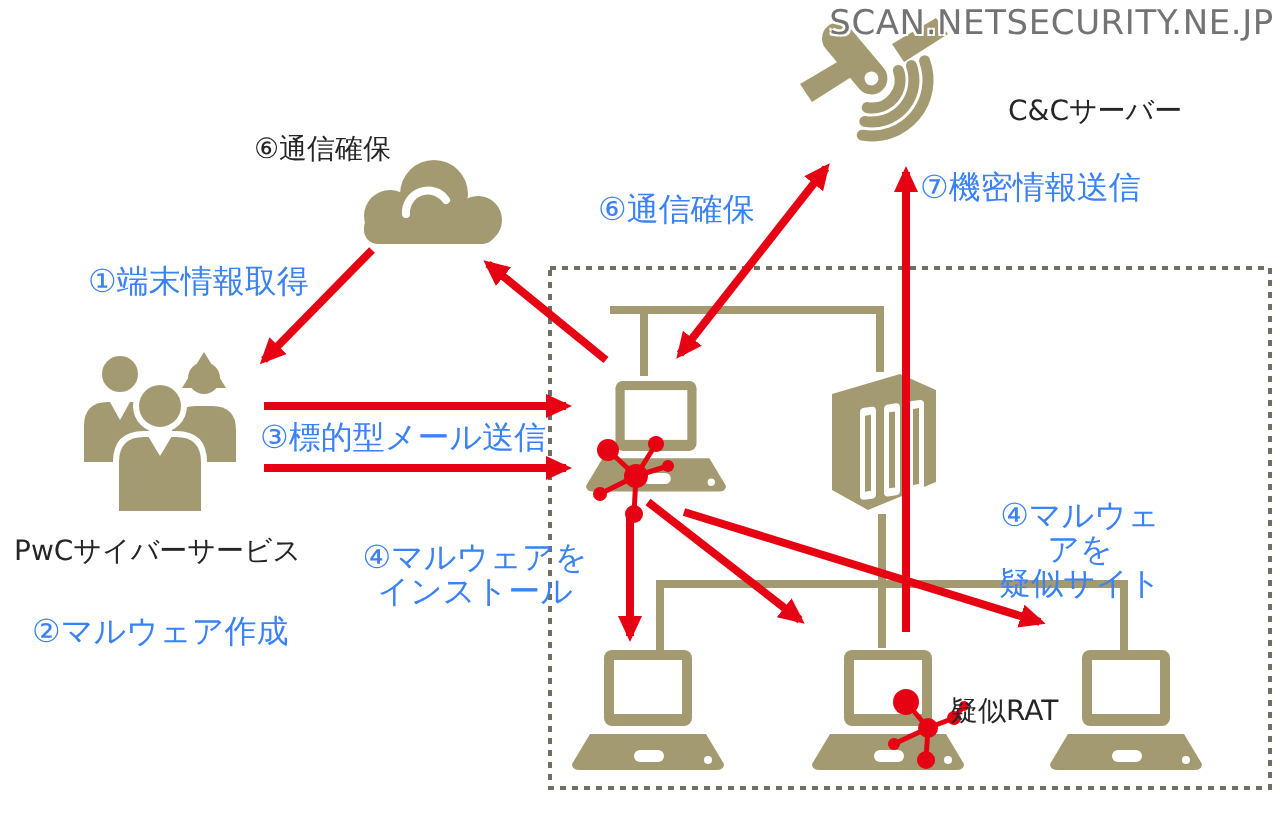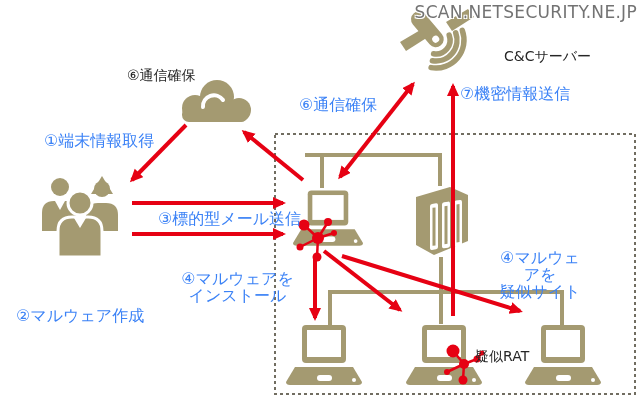--- a/index.html
+++ b/index.html
@@ -150,28 +150,29 @@
       </g>
     </g>
   </svg>
 
   <div class="watermark">SCAN.NETSECURITY.NE.JP</div>
 
   <div class="lbl" style="left:127px;top:66px;">⑥通信確保</div>
 
   <div class="lbl" style="left:504px;top:47px;">C&amp;Cサーバー</div>
 
+  <div class="lbl" style="left:7px;top:267px;">PwCサイバーサービス</div>
 
   <div class="lbl" style="left:475px;top:347px;">疑似RAT</div>
 
   <div class="lbl step" style="left:44px;top:132px;">①端末情報取得</div>
 
   <div class="lbl step" style="left:16px;top:307px;">②マルウェア作成</div>
 
-  <div class="lbl step" style="left:130px;top:210px;margin-left:28px;">③標的型メール送信</div>
+  <div class="lbl step" style="left:130px;top:210px;">③標的型メール送信</div>
 
   <div class="lbl step two-line right" style="left:180px;top:270px;width:115px;">
     <div>④マルウェアを</div>
     <div>インストール</div>
   </div>
 
   <div class="lbl step two-line center" style="left:494px;top:249px;width:92px;">
     <div>④マルウェアを</div>
     <div>疑似サイト</div>
   </div>

